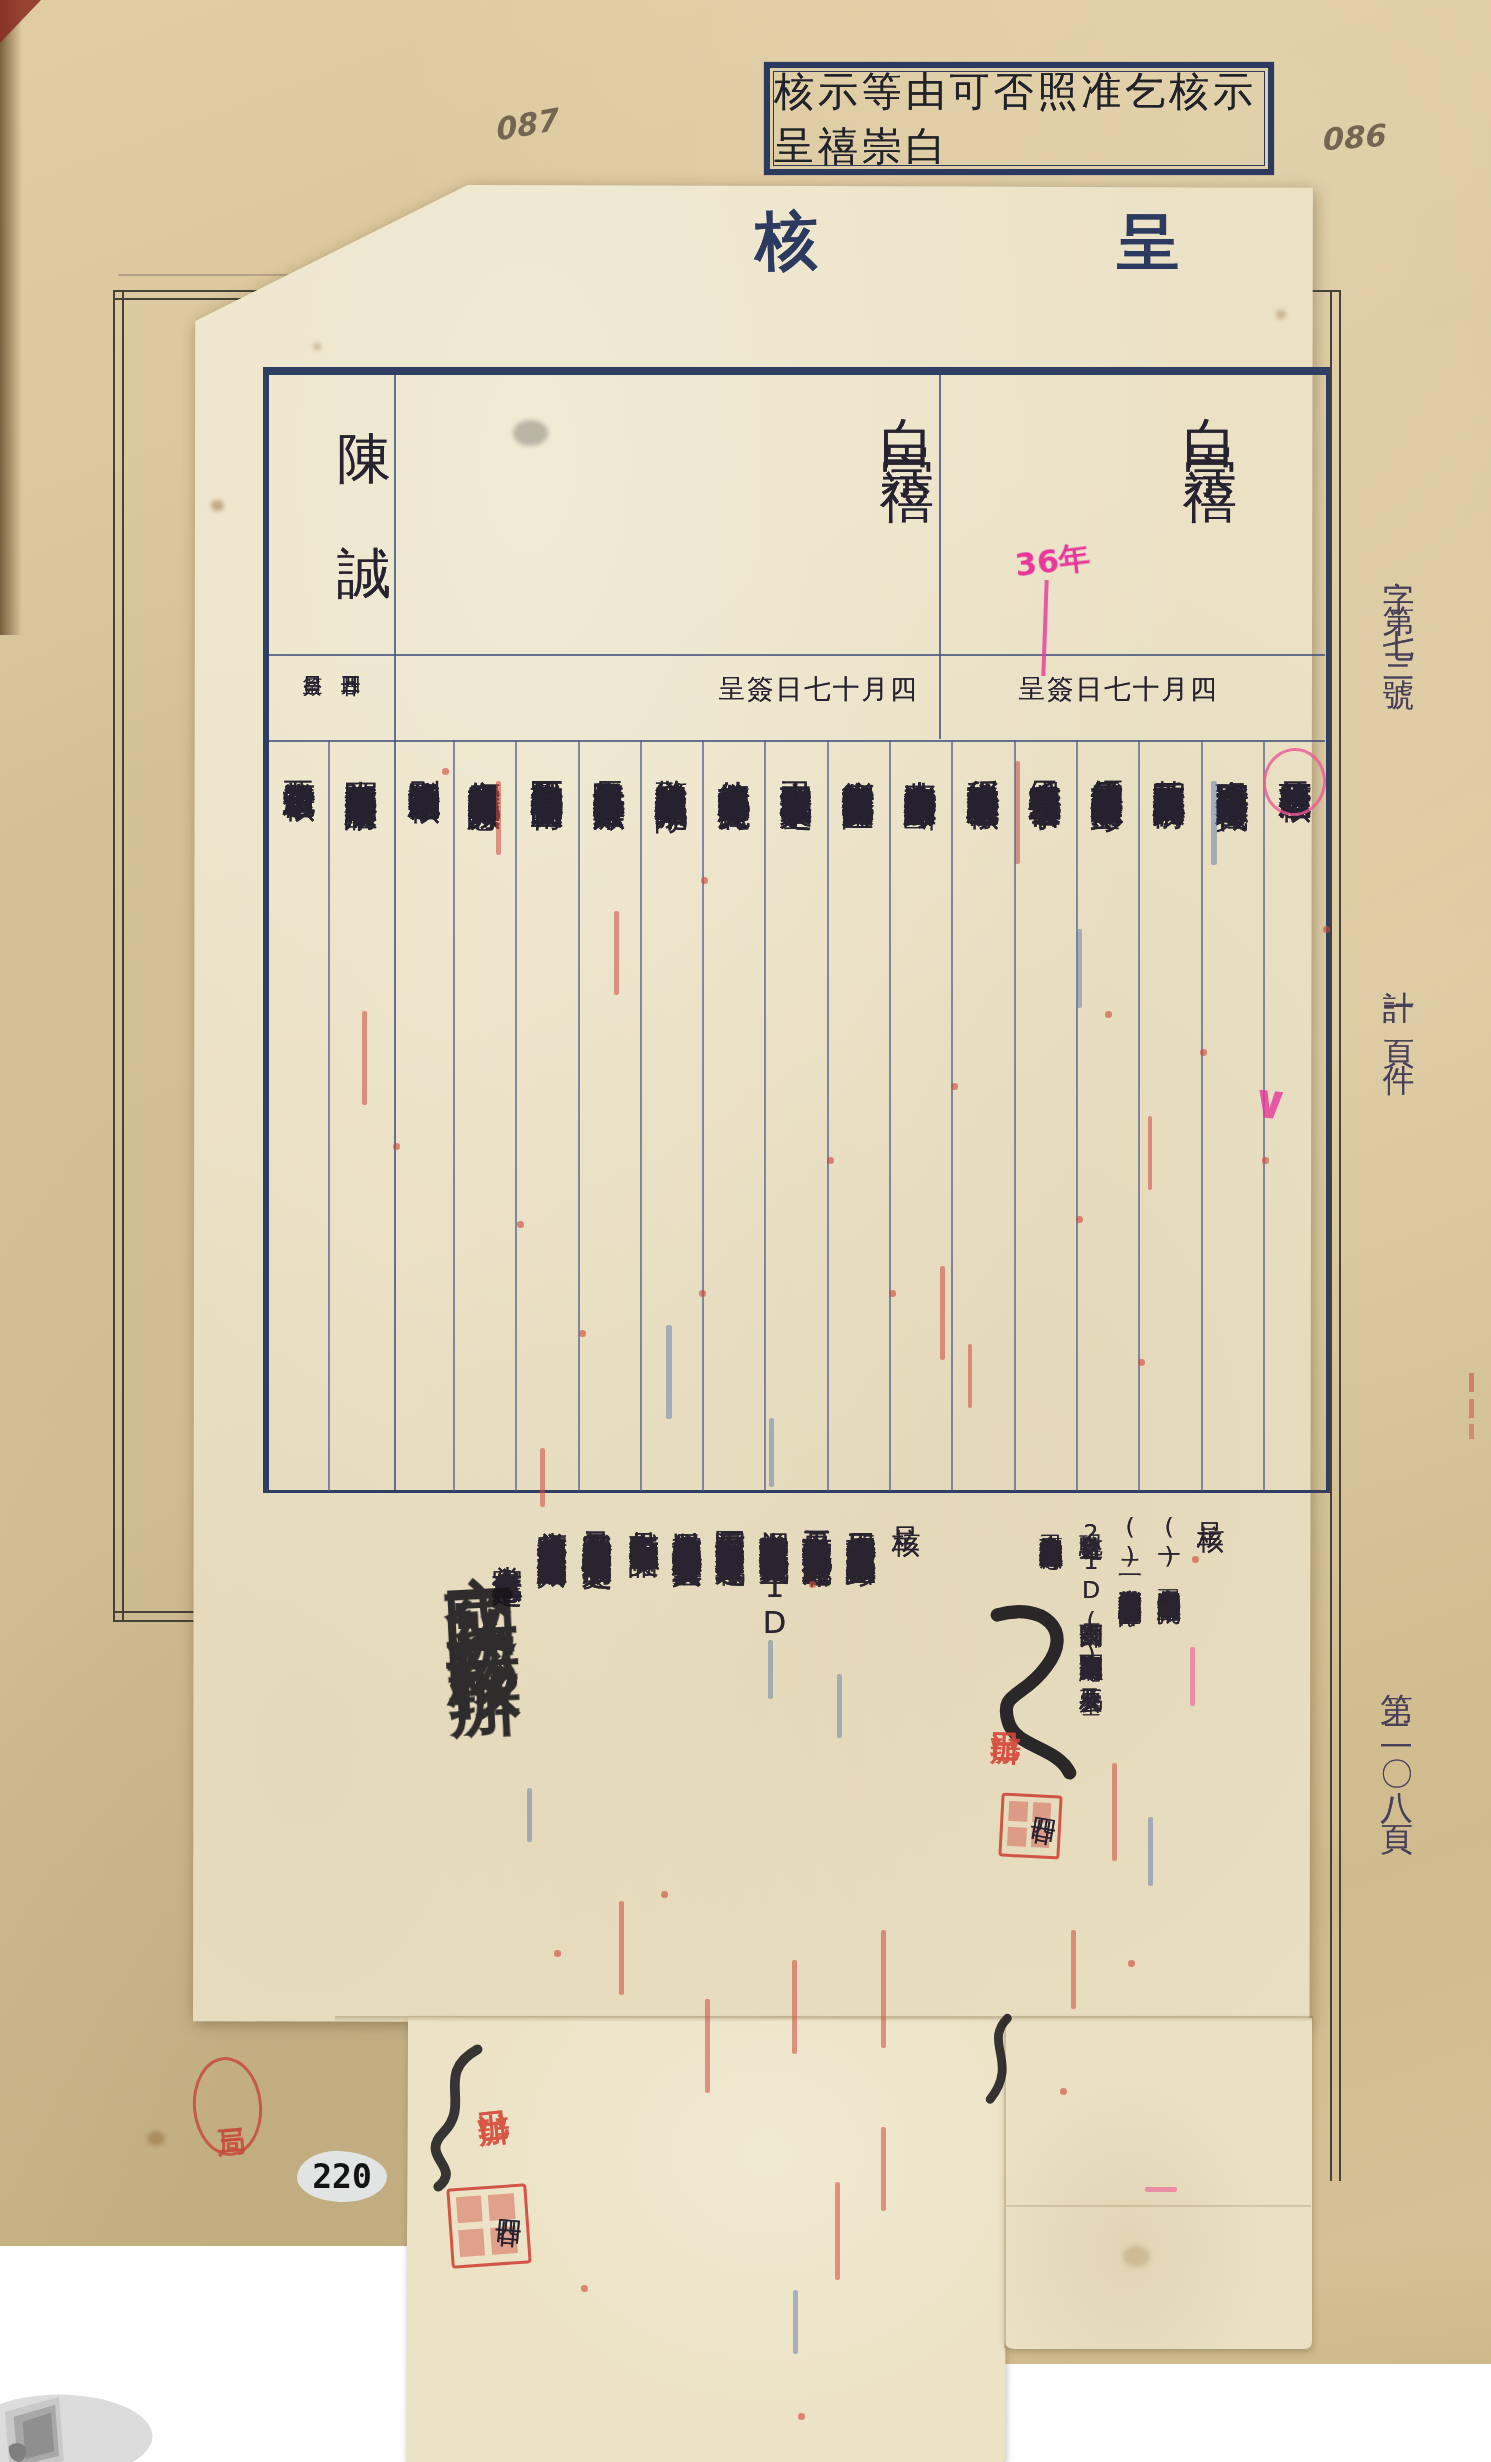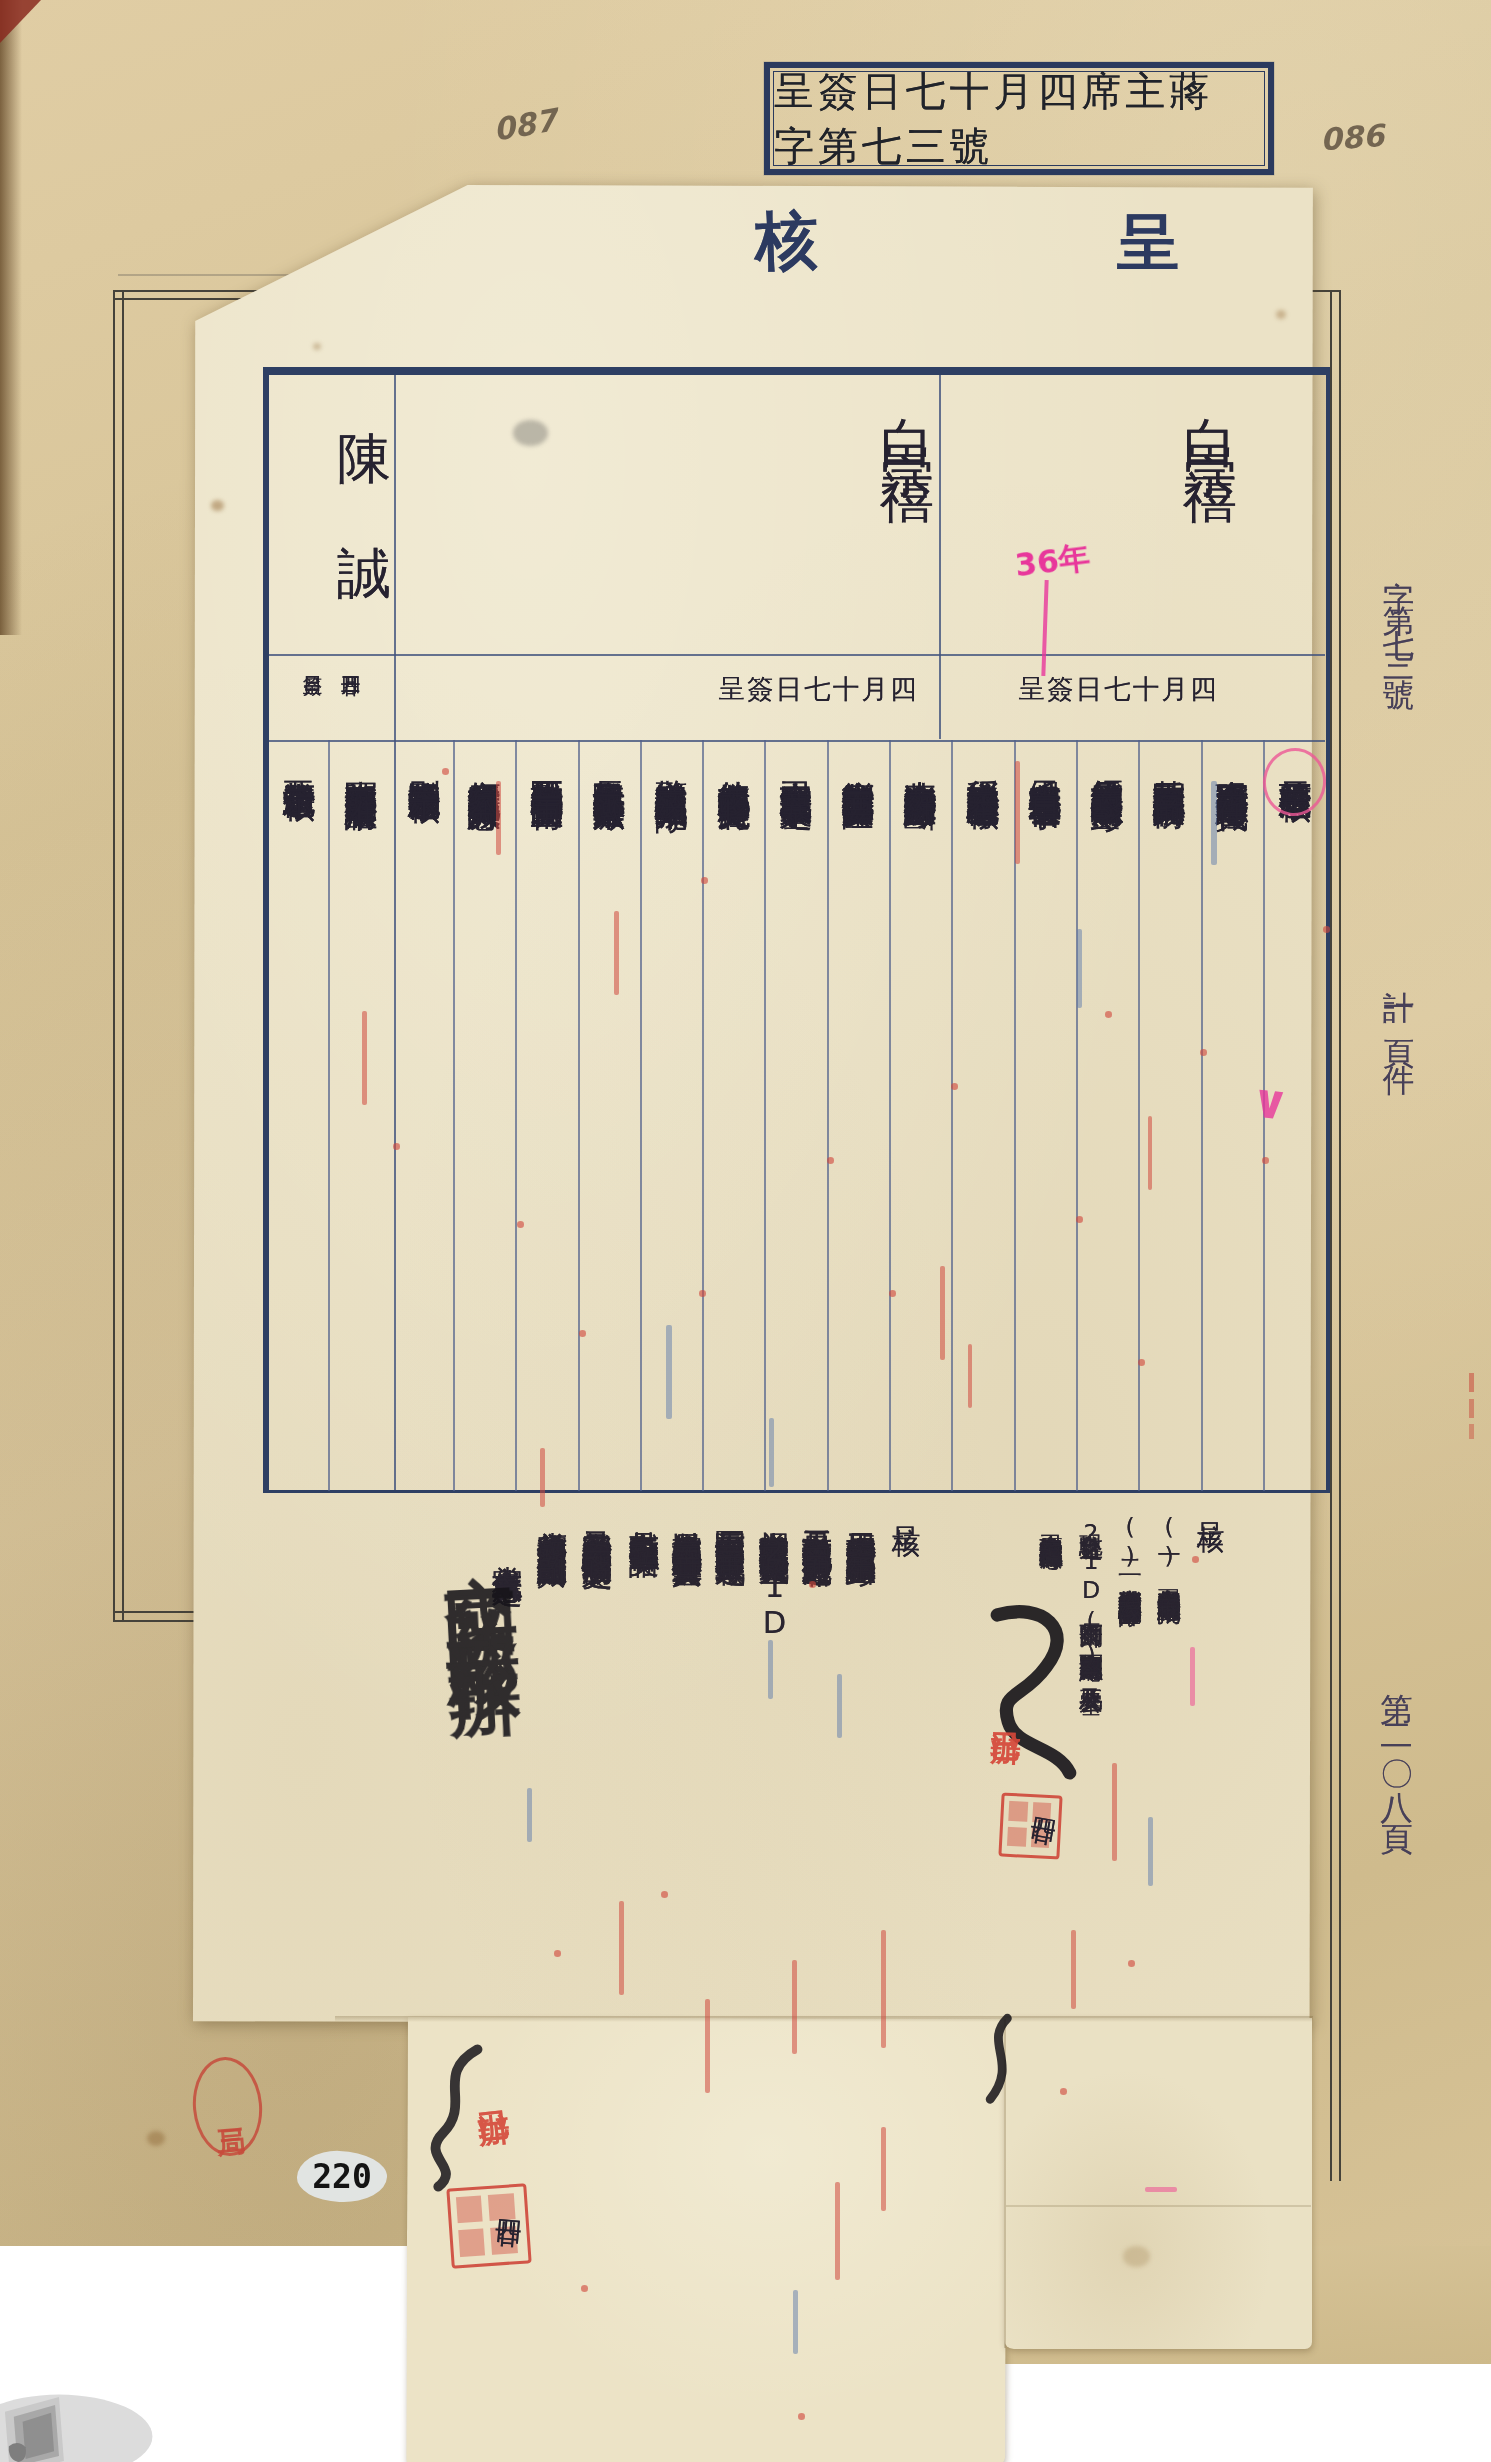--- a/index.html
+++ b/index.html
@@ -82,21 +82,21 @@
 <div class="abs frameline" style="left:113px;top:1620px;width:85px;height:1.5px"></div>
 <div class="abs frameline" style="left:1330px;top:290px;width:2px;height:1891px"></div>
 <div class="abs frameline" style="left:1339px;top:290px;width:1.5px;height:1891px"></div>
 <div class="abs frameline" style="left:1312px;top:290px;width:27.6px;height:2px"></div>
 
 <div class="abs pencil" style="left:496px;top:107px;transform:rotate(-10deg) skewX(-6deg)">087</div>
 <div class="abs pencil" style="left:1323px;top:120px;transform:rotate(-4deg) skewX(-4deg)">086</div>
 
 <div class="abs labelbox">
   <div class="inner">
-    <span class="labeltext">呈簽日七十月四席主蔣 字第七三號</span>
+    <span class="labeltext">核示等由可否照准乞核示 呈禧崇白</span>
   </div>
 </div>
 
 <div class="abs vtext purp" style="left:1378px;top:556px;font-size:31.5px;letter-spacing:24.6px">字第七三號</div>
 <div class="abs vtext purp" style="left:1378px;top:966px;font-size:31.5px;letter-spacing:24.6px">計一頁件</div>
 <div class="abs vtext purp" style="left:1375px;top:1668px;font-size:32.5px;letter-spacing:33px">第二〇八頁</div>
 <div class="abs" style="left:1469px;top:1373px;width:4.9px;height:18.7px;background:rgba(200,60,50,.5)"></div>
 <div class="abs" style="left:1469px;top:1399px;width:4.9px;height:18.7px;background:rgba(200,60,50,.45)"></div>
 <div class="abs" style="left:1469px;top:1424px;width:4.9px;height:14.8px;background:rgba(200,60,50,.4)"></div>
 

